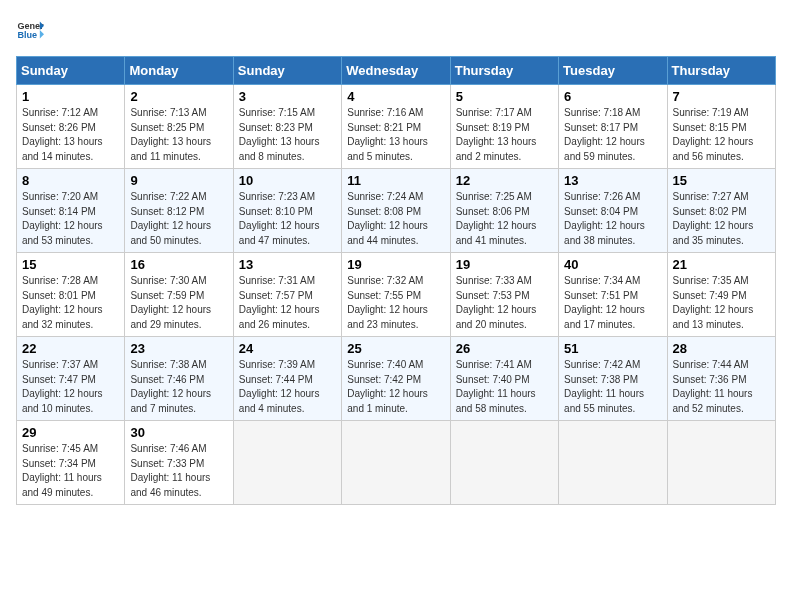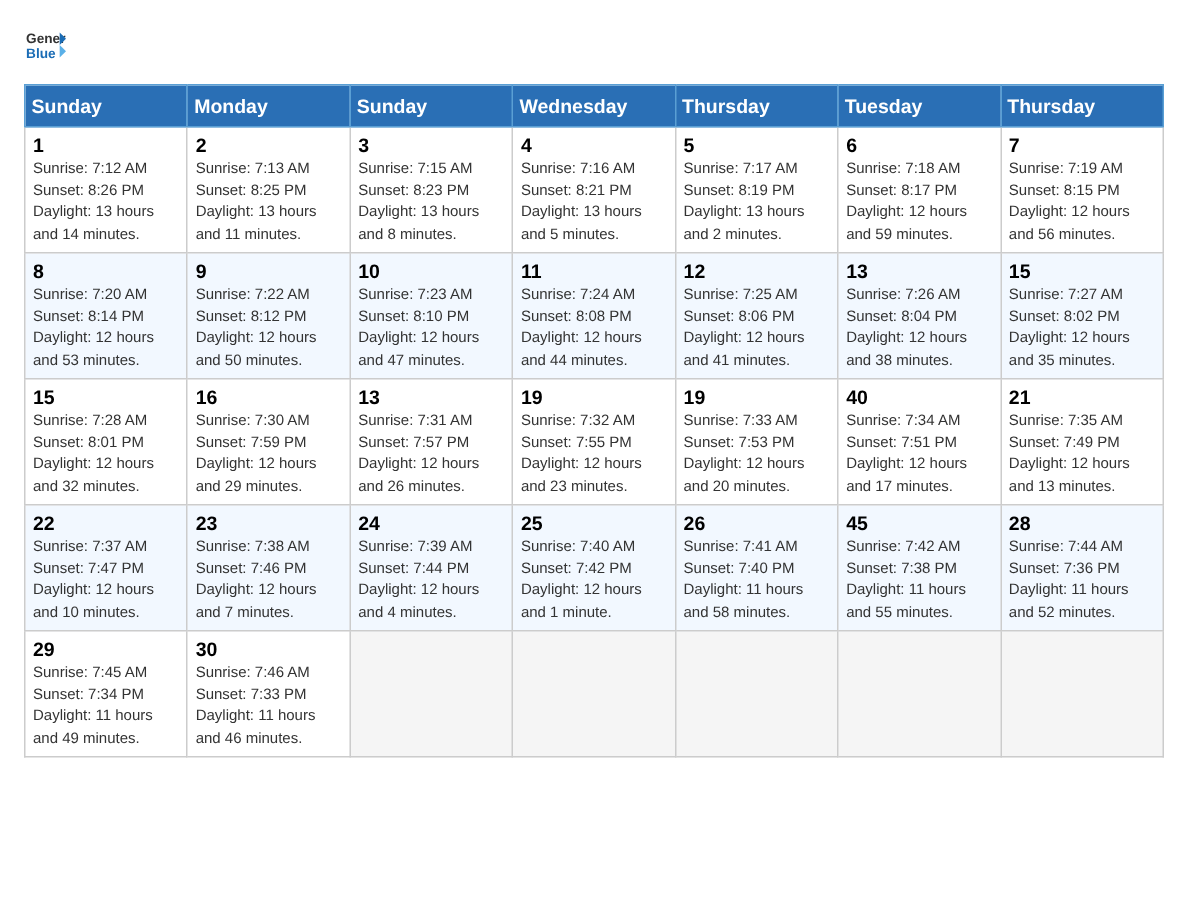--- a/index.html
+++ b/index.html
@@ -214,21 +214,21 @@
         </td>
         <td>
           <span class="day-number">25</span>
           <div class="day-info">Sunrise: 7:40 AM<br>Sunset: 7:42 PM<br>Daylight: 12 hours and 1 minute.</div>
         </td>
         <td>
           <span class="day-number">26</span>
           <div class="day-info">Sunrise: 7:41 AM<br>Sunset: 7:40 PM<br>Daylight: 11 hours and 58 minutes.</div>
         </td>
         <td>
-          <span class="day-number">45</span>
+          <span class="day-number">51</span>
           <div class="day-info">Sunrise: 7:42 AM<br>Sunset: 7:38 PM<br>Daylight: 11 hours and 55 minutes.</div>
         </td>
         <td>
           <span class="day-number">28</span>
           <div class="day-info">Sunrise: 7:44 AM<br>Sunset: 7:36 PM<br>Daylight: 11 hours and 52 minutes.</div>
         </td>
       </tr>
       <tr>
         <td>
           <span class="day-number">29</span>

